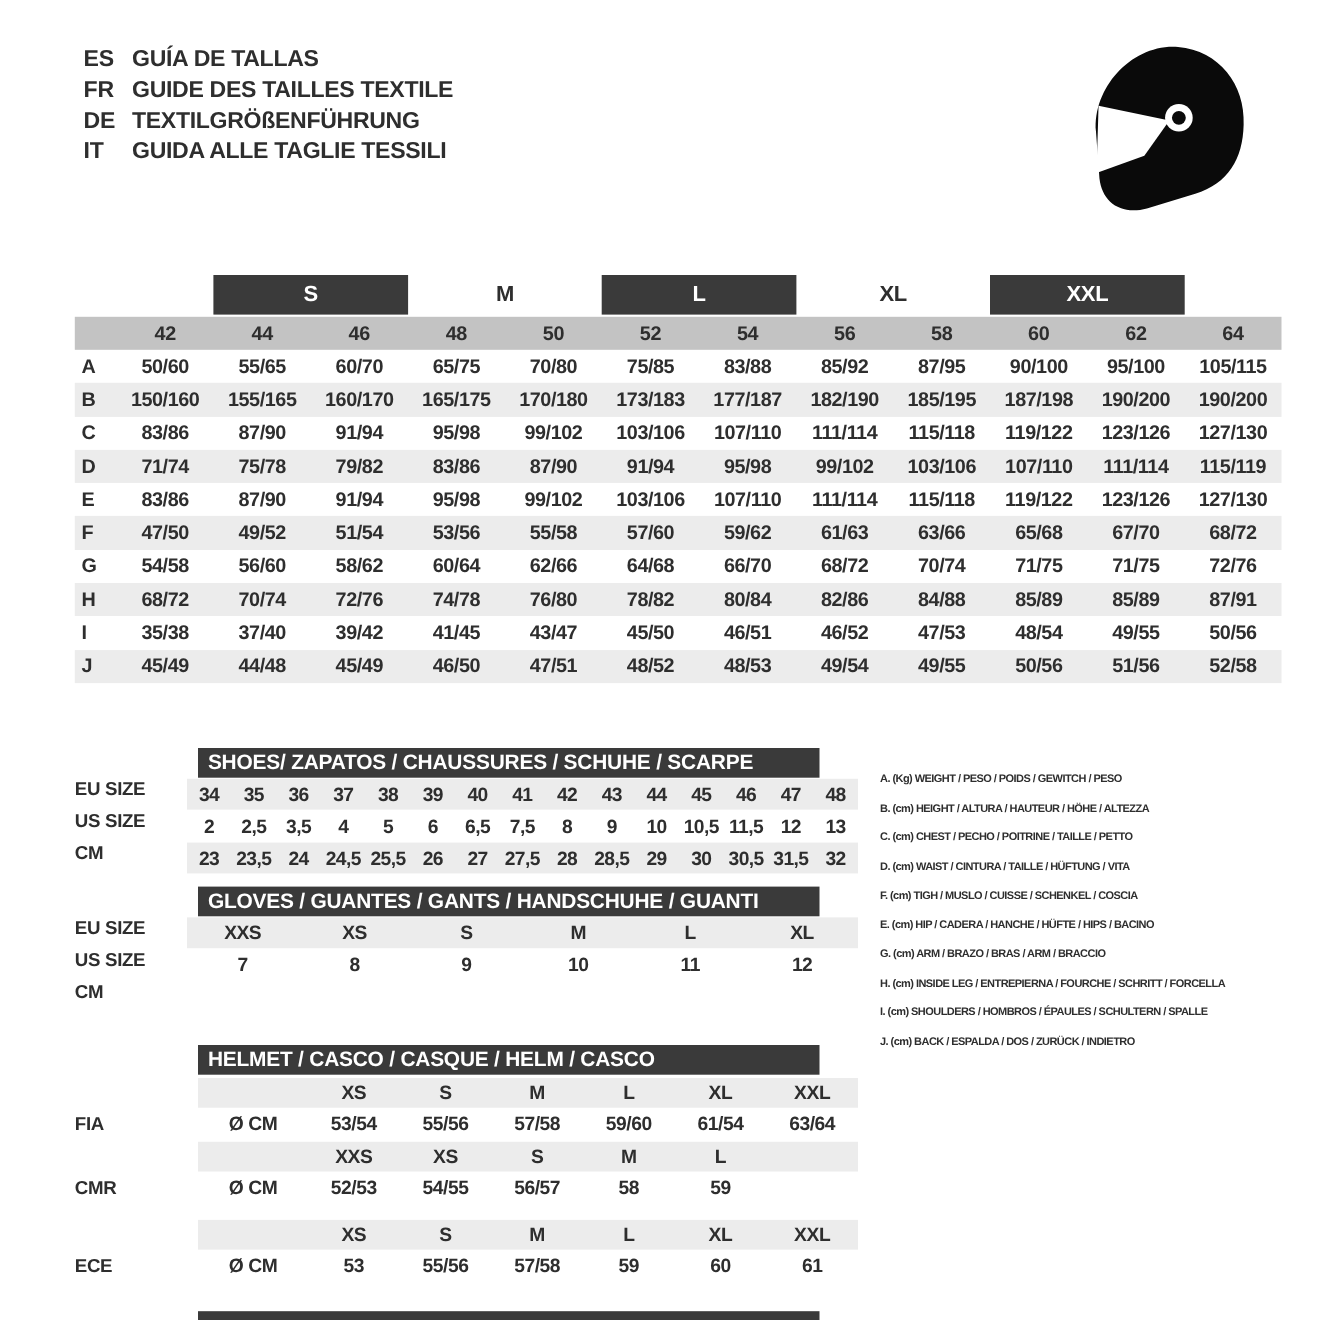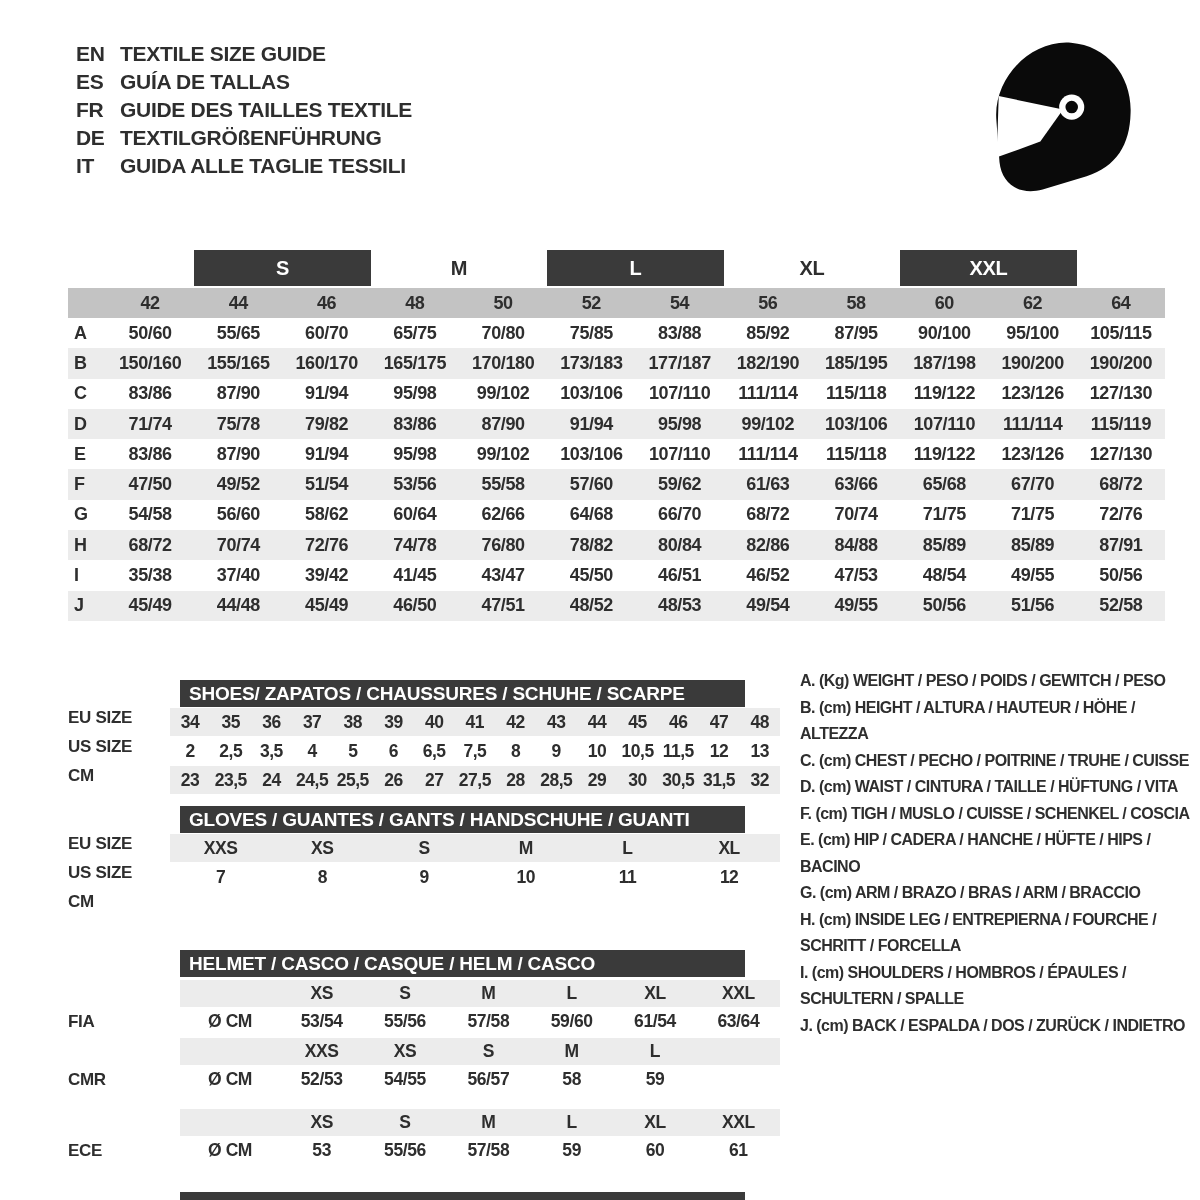--- a/index.html
+++ b/index.html
@@ -56,35 +56,31 @@
 
   .hgroup{margin-top:3px;}
   .hgroup:nth-of-type(3){margin-top:16px;}
   .hrow{display:flex;height:27px;margin-top:1px;align-items:center;}
   .hgrid{width:600px;display:grid;grid-template-columns:100px repeat(6,1fr);height:100%;align-items:center;}
   .hgrid.gray{background:var(--row_alt);}
   .hcells{display:contents;}
   .hcell,.hunit{text-align:center;font-size:17.5px;letter-spacing:-0.4px;}
 
   
-  .legend{position:absolute;left:800px;top:668px;width:400px;font-size:16px;
+  .legend{position:absolute;left:800px;top:696px;width:400px;font-size:10px;
           line-height:26.5px;letter-spacing:-0.5px;}
 
   
   .bottom-crop{position:absolute;left:180px;top:1192px;width:565px;height:8px;background:var(--dark);}
 </style>
 </head>
 <body>
 
 <div class="titles">
 
-    <div class="title-line">
-      <span class="lang">EN</span>
-      <span>TEXTILE SIZE GUIDE</span>
-    </div>
 
     <div class="title-line">
       <span class="lang">ES</span>
       <span>GUÍA DE TALLAS</span>
     </div>
 
     <div class="title-line">
       <span class="lang">FR</span>
       <span>GUIDE DES TAILLES TEXTILE</span>
     </div>
@@ -382,21 +378,21 @@
           </div>
         </div>
       </div>
     </div>
 </div>
 
 <div class="legend">
 
 <div>A. (Kg) WEIGHT / PESO / POIDS / GEWITCH / PESO</div>
     <div>B. (cm) HEIGHT / ALTURA / HAUTEUR / HÖHE / ALTEZZA</div>
-    <div>C. (cm) CHEST / PECHO / POITRINE / TRUHE / CUISSE</div>
+    <div>C. (cm) CHEST / PECHO / POITRINE / TAILLE / PETTO</div>
     <div>D. (cm) WAIST / CINTURA / TAILLE / HÜFTUNG / VITA</div>
     <div>F. (cm) TIGH / MUSLO / CUISSE / SCHENKEL / COSCIA</div>
     <div>E. (cm) HIP / CADERA / HANCHE / HÜFTE / HIPS / BACINO</div>
     <div>G. (cm) ARM / BRAZO / BRAS / ARM / BRACCIO</div>
     <div>H. (cm) INSIDE LEG / ENTREPIERNA / FOURCHE / SCHRITT / FORCELLA</div>
     <div>I. (cm) SHOULDERS / HOMBROS / ÉPAULES / SCHULTERN / SPALLE</div>
     <div>J. (cm) BACK / ESPALDA / DOS / ZURÜCK / INDIETRO</div>
   </div>
 
 <div class="bottom-crop"></div>

